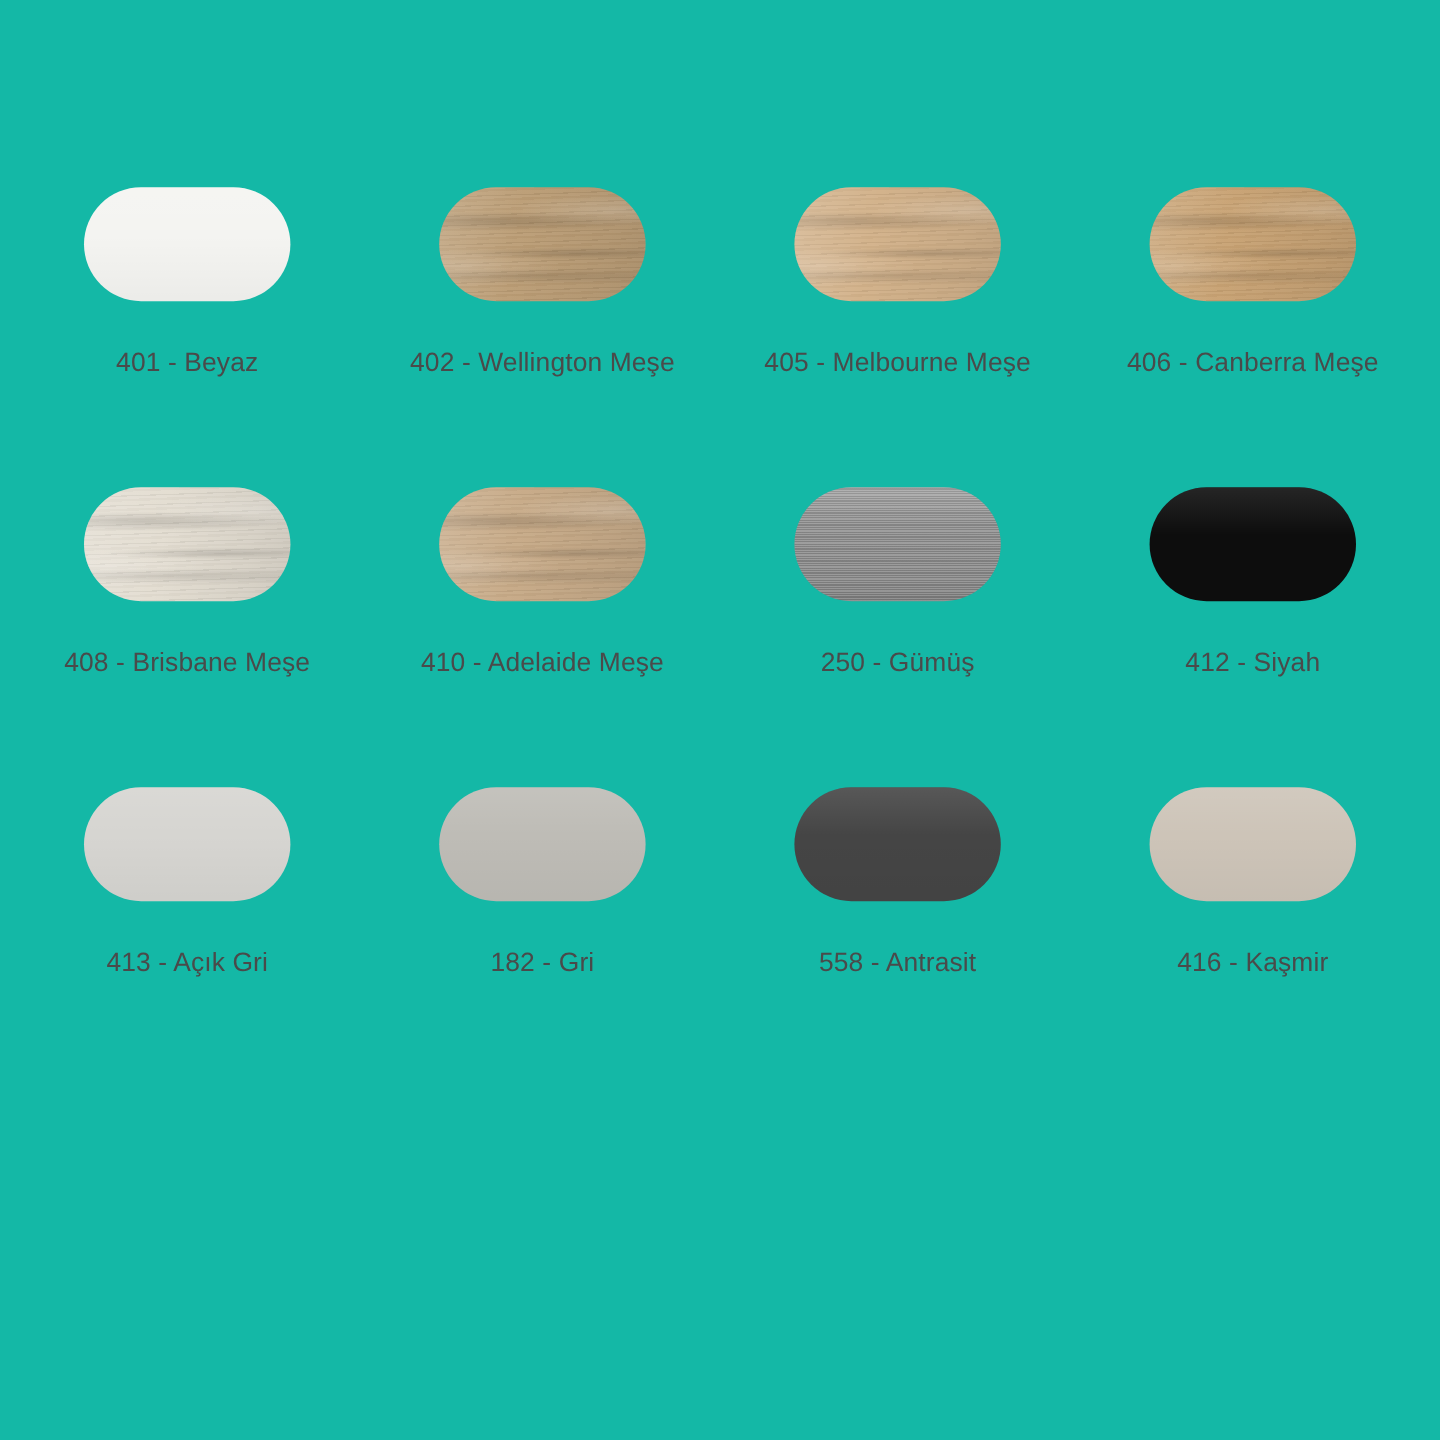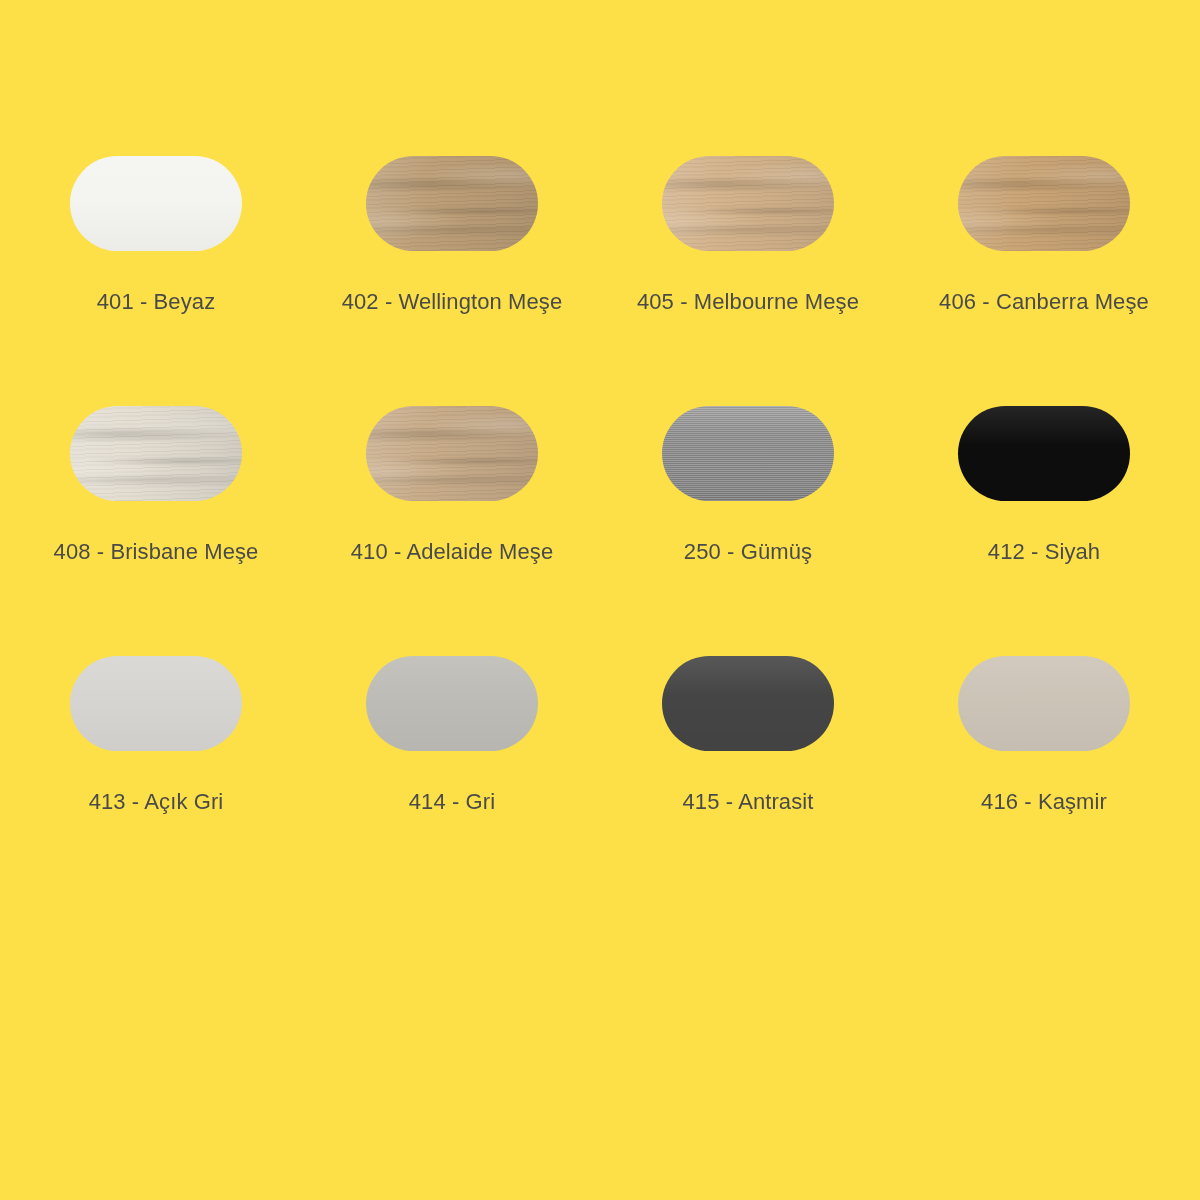--- a/index.html
+++ b/index.html
@@ -9,21 +9,21 @@
     padding: 0;
     width: 1200px;
     height: 1200px;
     background: #ffffff;
     font-family: "Liberation Sans", sans-serif;
   }
 
   #palette-page {
     width: 1200px;
     height: 1200px;
-    background: #fde047;
+    background: #14b8a6;
     padding: 128px 8px 72px 8px;
     display: flex;
     flex-direction: column;
     justify-content: flex-start;
   }
 
   .swatch-grid {
     display: grid;
     grid-template-columns: repeat(4, 1fr);
     grid-template-rows: repeat(4, 250px);
@@ -205,29 +205,29 @@
           </div>
         </div>
         <div class="swatch-label">413 - Açık Gri</div>
       </div>
       <div class="swatch-cell">
         <div class="swatch-chip-wrap">
           <div class="swatch-chip" style="background-color: rgb(190, 188, 182);">
             <div class="grain solid"></div>
           </div>
         </div>
-        <div class="swatch-label">414 - Gri</div>
+        <div class="swatch-label">182 - Gri</div>
       </div>
       <div class="swatch-cell">
         <div class="swatch-chip-wrap">
           <div class="swatch-chip" style="background-color: rgb(69, 69, 69);">
             <div class="grain solid"></div>
           </div>
         </div>
-        <div class="swatch-label">415 - Antrasit</div>
+        <div class="swatch-label">558 - Antrasit</div>
       </div>
       <div class="swatch-cell">
         <div class="swatch-chip-wrap">
           <div class="swatch-chip" style="background-color: rgb(205, 196, 184);">
             <div class="grain solid"></div>
           </div>
         </div>
         <div class="swatch-label">416 - Kaşmir</div>
       </div>
     </div>

